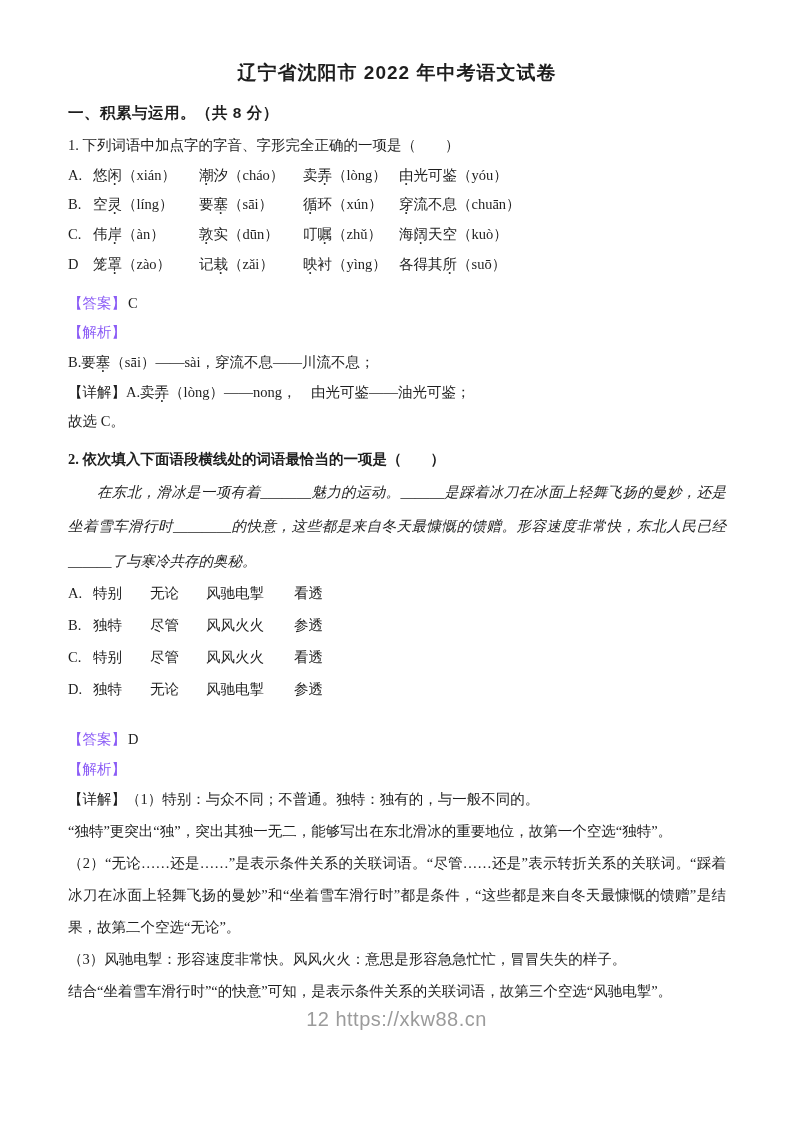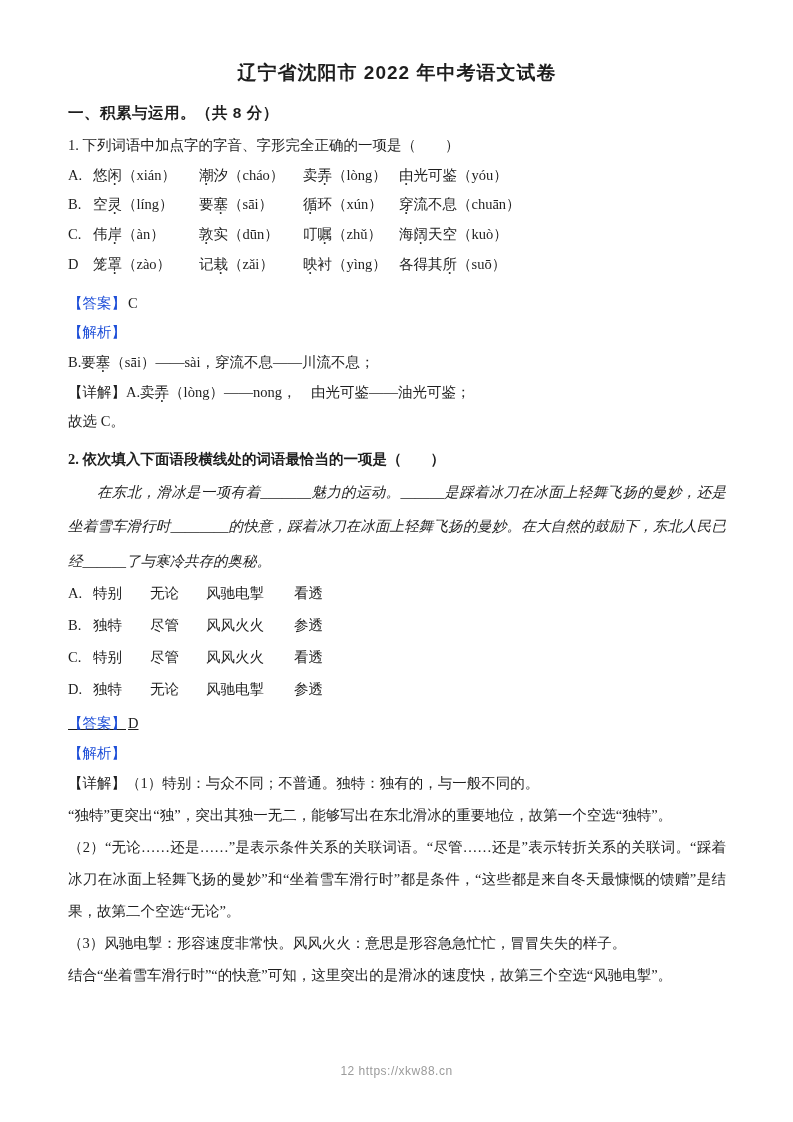--- a/index.html
+++ b/index.html
@@ -14,47 +14,47 @@
     font-size:19px;font-weight:bold;text-align:center;margin:0 0 17px;letter-spacing:1px;
   }
   .section{
     font-family:"Liberation Sans","DejaVu Sans",sans-serif;
     font-size:15.5px;font-weight:bold;margin:0 0 7px;letter-spacing:0.5px;
   }
   .line{font-size:14.5px;line-height:2.05;margin:0;text-align:justify;}
   .mt6{}
   .mt8{margin-top:8px;font-weight:bold;}
   .mt9{margin-top:9px;}
-  .mt3{margin-top:3px;text-decoration:underline;}
+  .mt3{margin-top:19px;}
   .optrow{display:flex;font-size:14.5px;line-height:2.05;}
   .optrow .lab{width:25px;flex:none;}
   .q1c1{width:106px;flex:none;}
   .q1c2{width:104px;flex:none;}
   .q1c3{width:96px;flex:none;}
   .q2c1{width:57px;flex:none;}
   .q2c2{width:56px;flex:none;}
   .q2c3{width:88px;flex:none;}
-  .blue{color:#1d4ed8;}
+  .blue{color:#8b5cf6;}
   .ansval{margin-left:2px;}
   .passage{
     font-size:14.5px;line-height:2.38;margin:0;text-indent:2em;
     text-align:justify;font-style:italic;
   }
   .q2opts{line-height:2.2;}
   .dl{line-height:2.2;}
   
   .du{display:inline-block;position:relative;line-height:1.2;font-style:inherit;}
   .du::after{
     content:"\00B7";position:absolute;left:50%;transform:translateX(-50%);
     top:1.02em;font-size:0.8em;font-weight:bold;line-height:1;
   }
   .footer{
-    position:absolute;top:1064px;left:0;right:0;text-align:center;
+    position:absolute;top:1008px;left:0;right:0;text-align:center;
     font-family:"Liberation Sans","DejaVu Sans",sans-serif;
-    font-size:12px;color:#9b9b9b;letter-spacing:0.5px;
+    font-size:20px;color:#9b9b9b;letter-spacing:0.5px;
   }
 </style>
 </head>
 <body>
 
 <div class="page">
 
   <h1 class="title">辽宁省沈阳市 2022 年中考语文试卷</h1>
 
   <h2 class="section">一、积累与运用。（共 8 分）</h2>
@@ -92,21 +92,21 @@
 
   <p class="line mt9"><span class="blue">【答案】</span><span class="ansval">C</span></p>
   <p class="line"><span class="blue">【解析】</span></p>
 
   <p class="line">B.要<span class="du">塞</span>（sāi）——sài，穿流不息——川流不息；</p>
   <p class="line">【详解】A.卖<span class="du">弄</span>（lòng）——nong，　由光可鉴——油光可鉴；</p>
   <p class="line">故选 C。</p>
 
   <p class="line mt8">2. 依次填入下面语段横线处的词语最恰当的一项是（　　）</p>
 
-  <p class="passage">在东北，滑冰是一项有着_______魅力的运动。______是踩着冰刀在冰面上轻舞飞扬的曼妙，还是坐着雪车滑行时________的快意，踩着冰刀在冰面上轻舞飞扬的曼妙。在大自然的鼓励下，东北人民已经______了与寒冷共存的奥秘。</p>
+  <p class="passage">在东北，滑冰是一项有着_______魅力的运动。______是踩着冰刀在冰面上轻舞飞扬的曼妙，还是坐着雪车滑行时________的快意，这些都是来自冬天最慷慨的馈赠。形容速度非常快，东北人民已经______了与寒冷共存的奥秘。</p>
 
   <div class="optrow q2opts">
     <span class="lab">A.</span>
     <span class="q2c1">特别</span>
     <span class="q2c2">无论</span>
     <span class="q2c3">风驰电掣</span>
     <span>看透</span>
   </div>
   <div class="optrow q2opts">
     <span class="lab">B.</span>
@@ -130,17 +130,17 @@
     <span>参透</span>
   </div>
 
   <p class="line mt3"><span class="blue">【答案】</span><span class="ansval">D</span></p>
   <p class="line"><span class="blue">【解析】</span></p>
 
   <p class="line dl">【详解】（1）特别：与众不同；不普通。独特：独有的，与一般不同的。</p>
   <p class="line dl">“独特”更突出“独”，突出其独一无二，能够写出在东北滑冰的重要地位，故第一个空选“独特”。</p>
   <p class="line dl">（2）“无论……还是……”是表示条件关系的关联词语。“尽管……还是”表示转折关系的关联词。“踩着冰刀在冰面上轻舞飞扬的曼妙”和“坐着雪车滑行时”都是条件，“这些都是来自冬天最慷慨的馈赠”是结果，故第二个空选“无论”。</p>
   <p class="line dl">（3）风驰电掣：形容速度非常快。风风火火：意思是形容急急忙忙，冒冒失失的样子。</p>
-  <p class="line dl">结合“坐着雪车滑行时”“的快意”可知，这里突出的是滑冰的速度快，故第三个空选“风驰电掣”。</p>
+  <p class="line dl">结合“坐着雪车滑行时”“的快意”可知，是表示条件关系的关联词语，故第三个空选“风驰电掣”。</p>
 
 </div>
 
 <div class="footer">12 https://xkw88.cn</div>
 
 </body></html>

